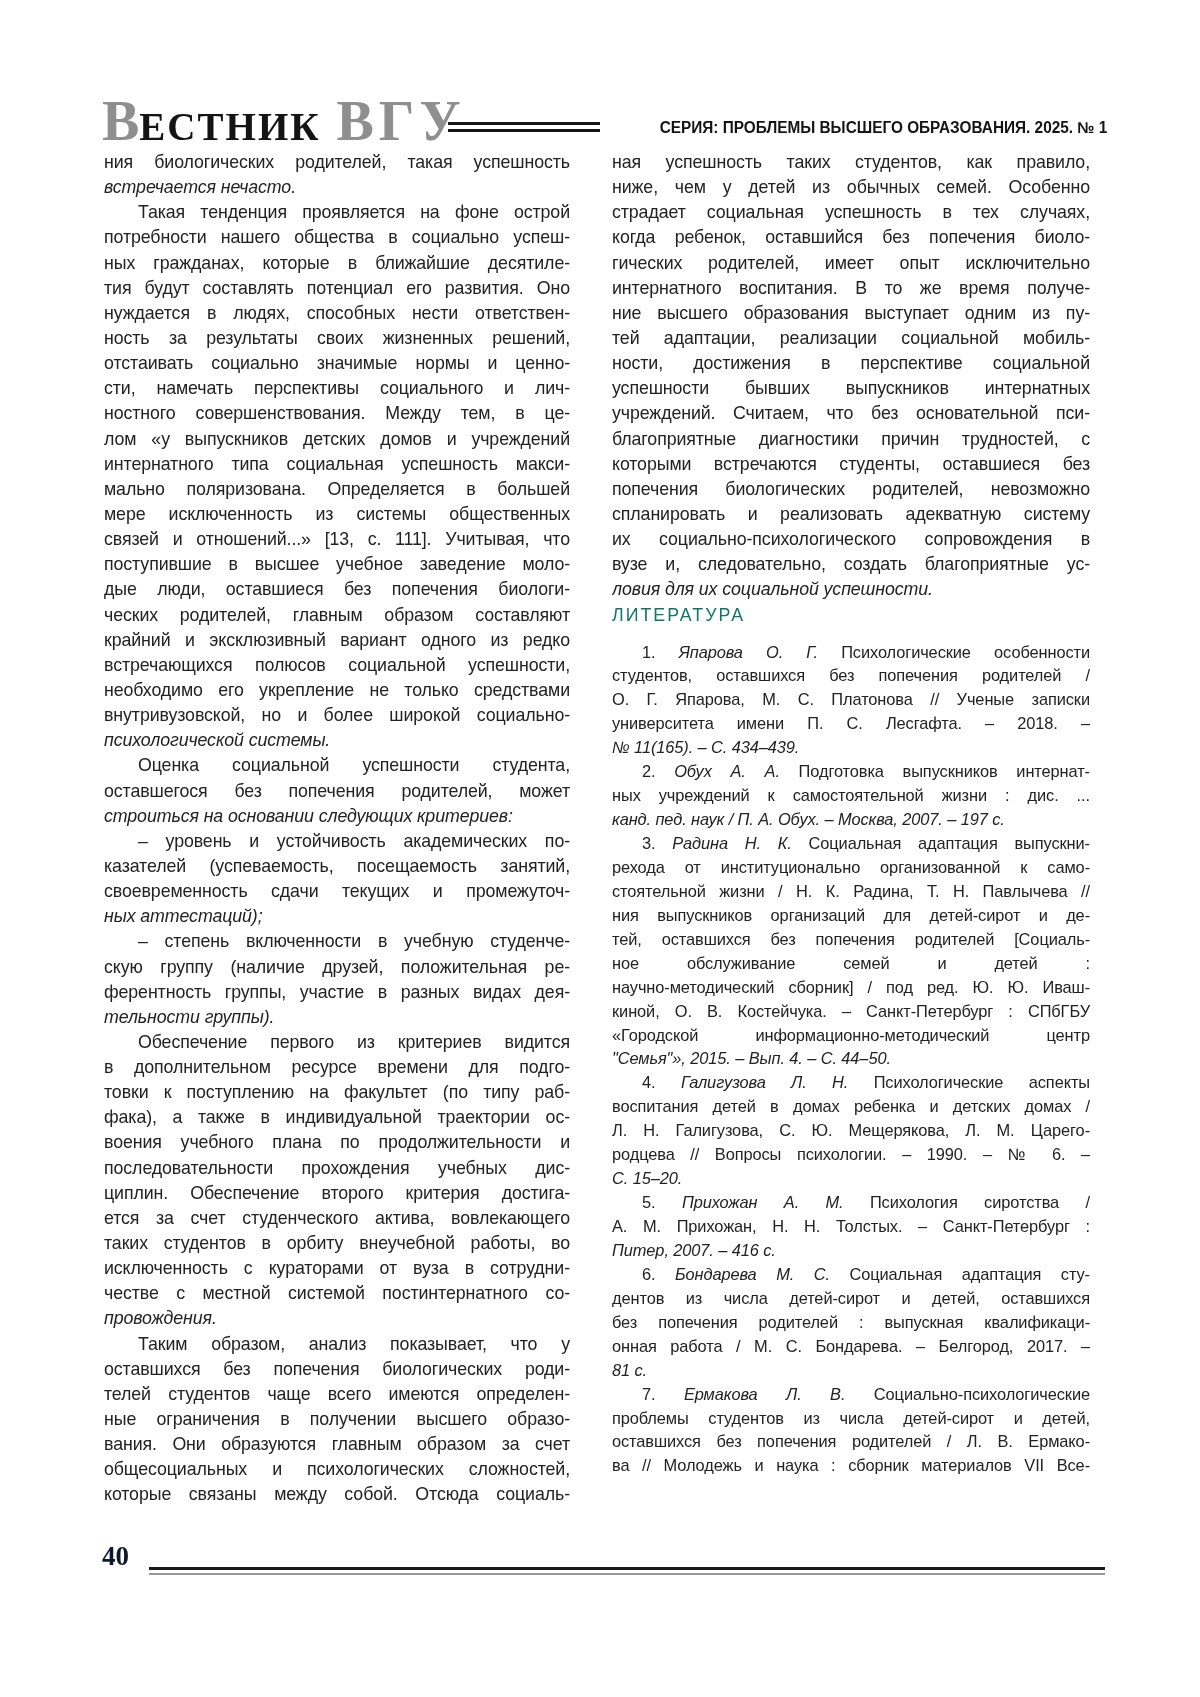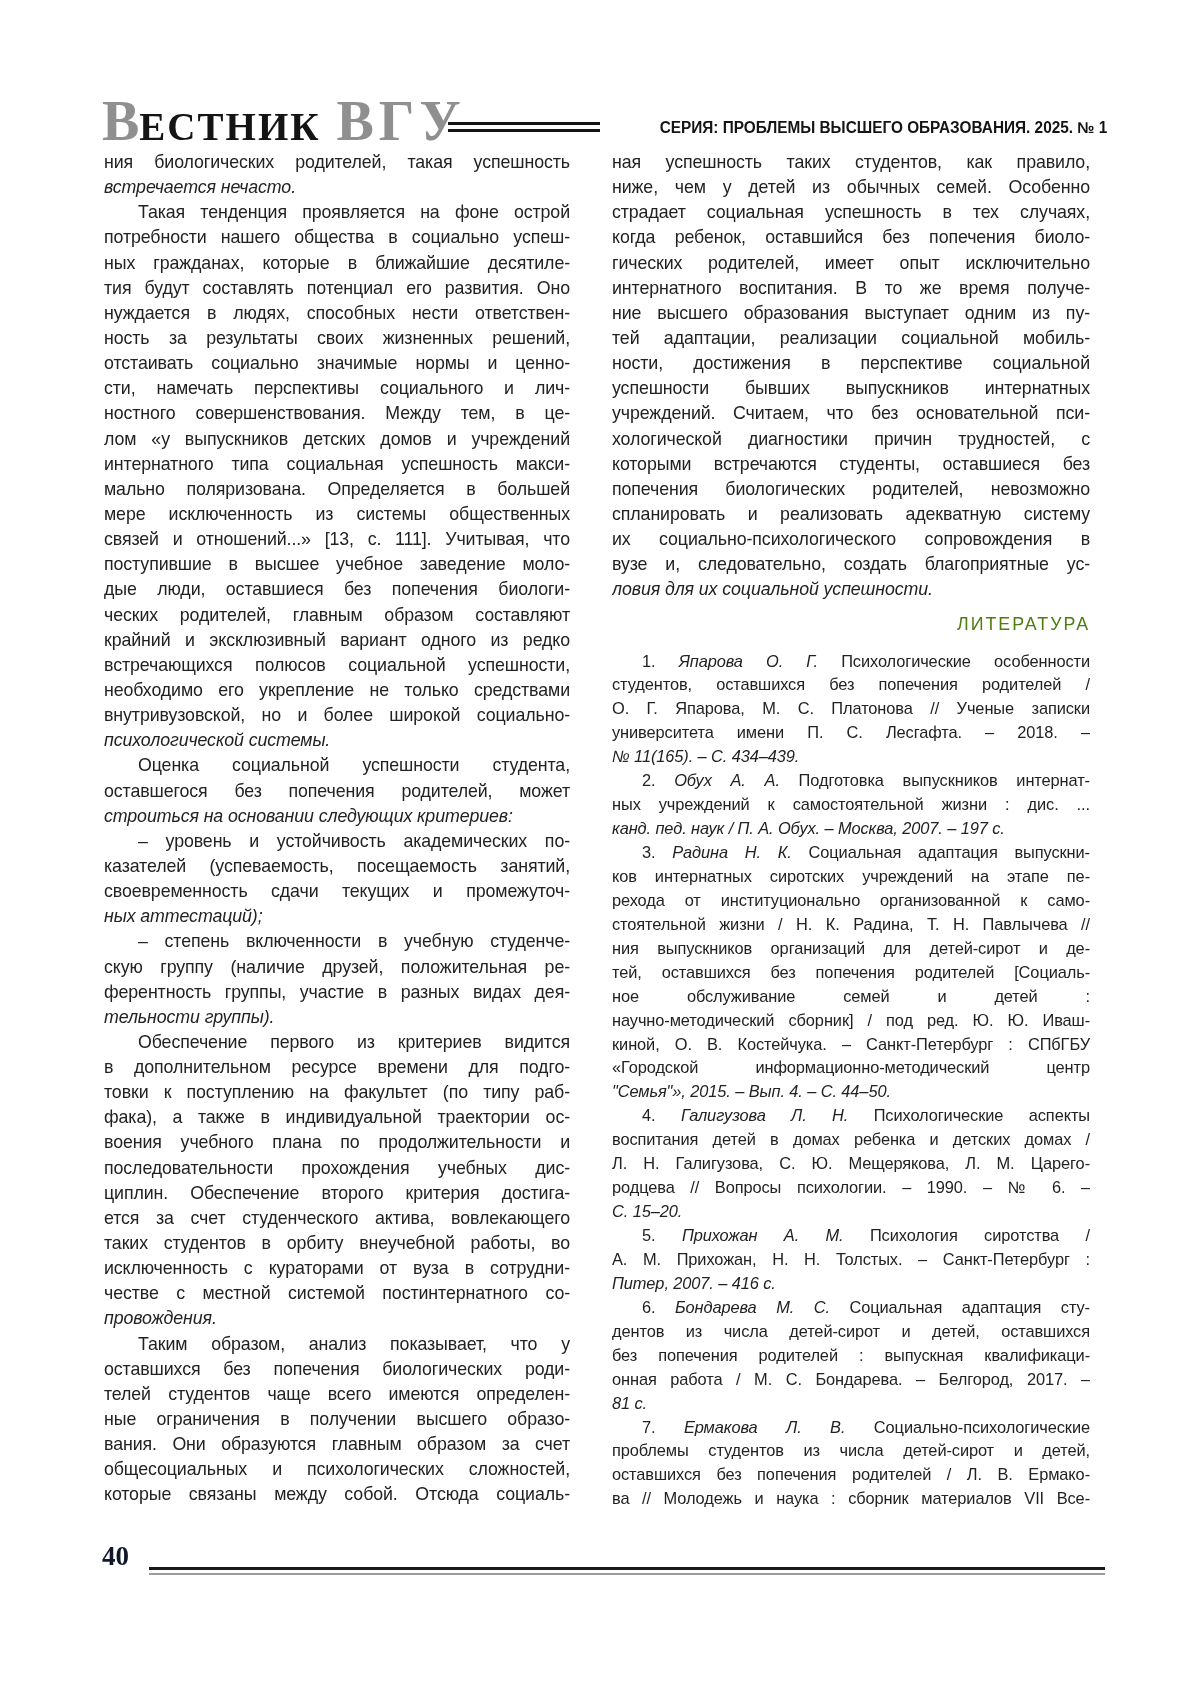--- a/index.html
+++ b/index.html
@@ -63,26 +63,25 @@
   .bline { font-size: 17.8px; height: 25.15px; line-height: 25.15px; }
   .rline { font-size: 16.4px; height: 23.95px; line-height: 23.95px; }
   .bline.end, .rline.end { text-align-last: left; font-style: italic; }
   .bline.ind { padding-left: 34px; }
   .rline.ind { padding-left: 30px; }
   .it { font-style: italic; }
 
   .lit-heading {
     height: 25px;
     line-height: 25px;
-    margin-top: 9px;
     margin-bottom: 13px;
-    text-align: right;
+    text-align: left;
     font-size: 17.8px;
     letter-spacing: 2px;
-    color: #4d7c0f;
+    color: #0f766e;
   }
 
   
   .pagenum {
     position: absolute;
     left: 102px;
     top: 1541px;
     font-family: "Liberation Serif", serif;
     font-weight: 700;
     font-size: 27px;
@@ -173,40 +172,39 @@
         <div class="bline">ниже, чем у детей из обычных семей. Особенно</div>
         <div class="bline">страдает социальная успешность в тех случаях,</div>
         <div class="bline">когда ребенок, оставшийся без попечения биоло-</div>
         <div class="bline">гических родителей, имеет опыт исключительно</div>
         <div class="bline">интернатного воспитания. В то же время получе-</div>
         <div class="bline">ние высшего образования выступает одним из пу-</div>
         <div class="bline">тей адаптации, реализации социальной мобиль-</div>
         <div class="bline">ности, достижения в перспективе социальной</div>
         <div class="bline">успешности бывших выпускников интернатных</div>
         <div class="bline">учреждений. Считаем, что без основательной пси-</div>
-        <div class="bline">хологической диагностики причин трудностей, с</div>
+        <div class="bline">благоприятные диагностики причин трудностей, с</div>
         <div class="bline">которыми встречаются студенты, оставшиеся без</div>
         <div class="bline">попечения биологических родителей, невозможно</div>
         <div class="bline">спланировать и реализовать адекватную систему</div>
         <div class="bline">их социально-психологического сопровождения в</div>
         <div class="bline">вузе и, следовательно, создать благоприятные ус-</div>
         <div class="bline end">ловия для их социальной успешности.</div>
       </div>
     <div class="lit-heading">ЛИТЕРАТУРА</div>
     <div id="right-refs">
         <div class="rline ind"><span>1. </span><span class="it">Япарова О. Г.</span><span> Психологические особенности</span></div>
         <div class="rline">студентов, оставшихся без попечения родителей /</div>
         <div class="rline">О. Г. Япарова, М. С. Платонова // Ученые записки</div>
         <div class="rline">университета имени П. С. Лесгафта. – 2018. –</div>
         <div class="rline end">№ 11(165). – С. 434–439.</div>
         <div class="rline ind"><span>2. </span><span class="it">Обух А. А.</span><span> Подготовка выпускников интернат-</span></div>
         <div class="rline">ных учреждений к самостоятельной жизни : дис. ...</div>
         <div class="rline end">канд. пед. наук / П. А. Обух. – Москва, 2007. – 197 с.</div>
         <div class="rline ind"><span>3. </span><span class="it">Радина Н. К.</span><span> Социальная адаптация выпускни-</span></div>
-        <div class="rline">ков интернатных сиротских учреждений на этапе пе-</div>
         <div class="rline">рехода от институционально организованной к само-</div>
         <div class="rline">стоятельной жизни / Н. К. Радина, Т. Н. Павлычева //</div>
         <div class="rline">ния выпускников организаций для детей-сирот и де-</div>
         <div class="rline">тей, оставшихся без попечения родителей [Социаль-</div>
         <div class="rline">ное обслуживание семей и детей :</div>
         <div class="rline">научно-методический сборник] / под ред. Ю. Ю. Иваш-</div>
         <div class="rline">киной, О. В. Костейчука. – Санкт-Петербург : СПбГБУ</div>
         <div class="rline">«Городской информационно-методический центр</div>
         <div class="rline end">"Семья"», 2015. – Вып. 4. – С. 44–50.</div>
         <div class="rline ind"><span>4. </span><span class="it">Галигузова Л. Н.</span><span> Психологические аспекты</span></div>

